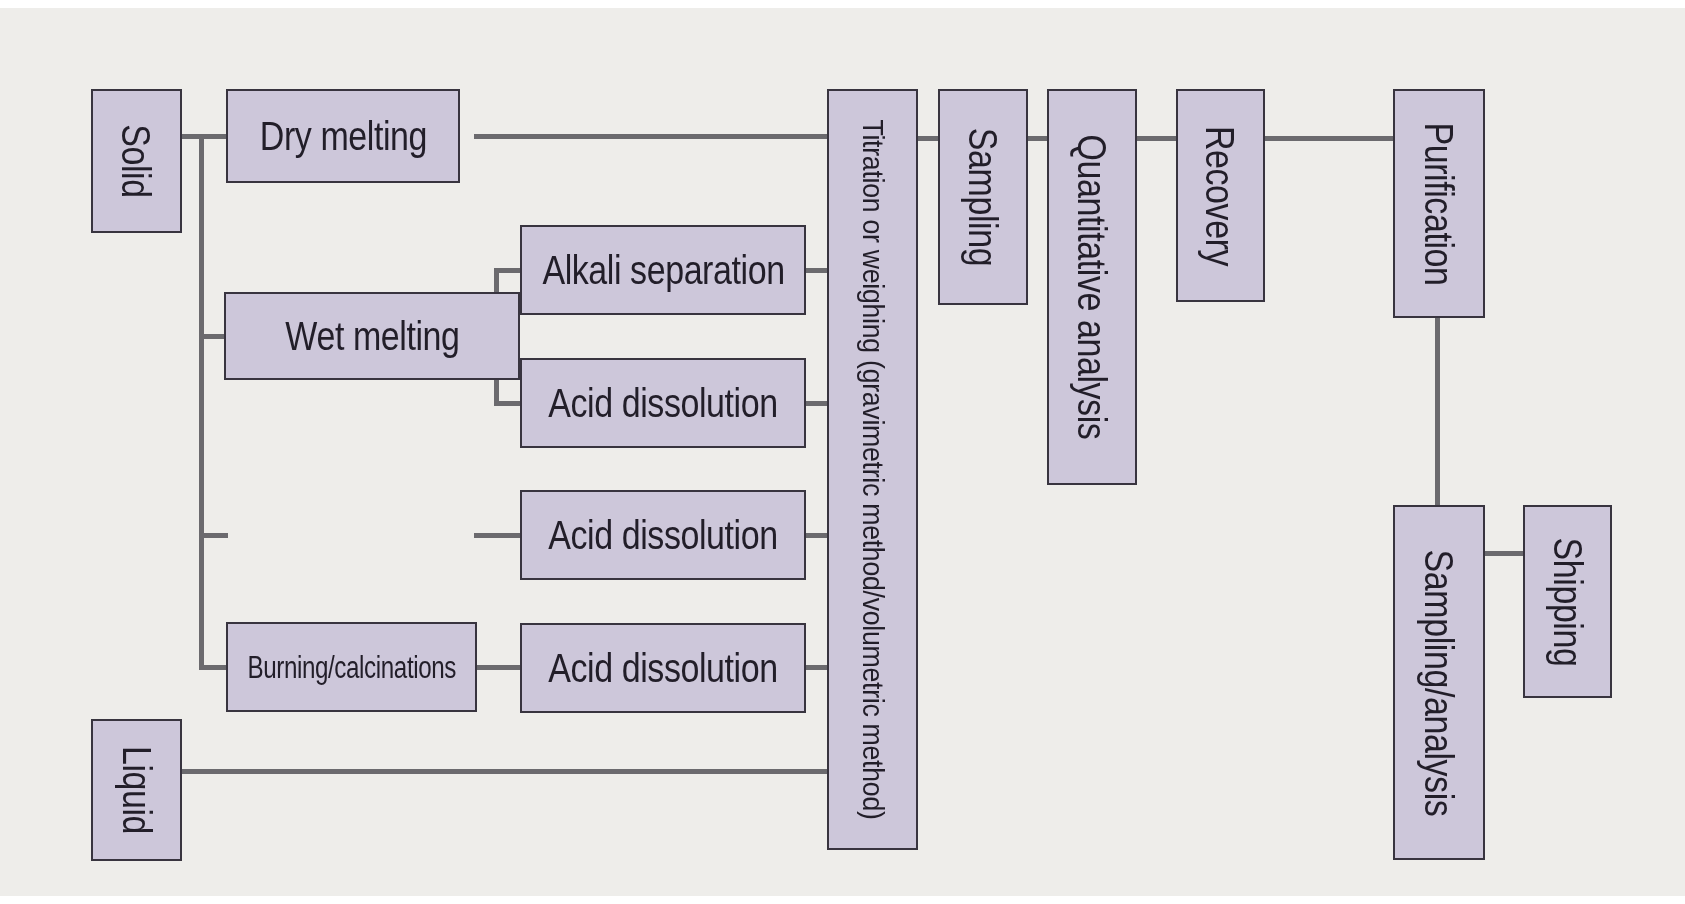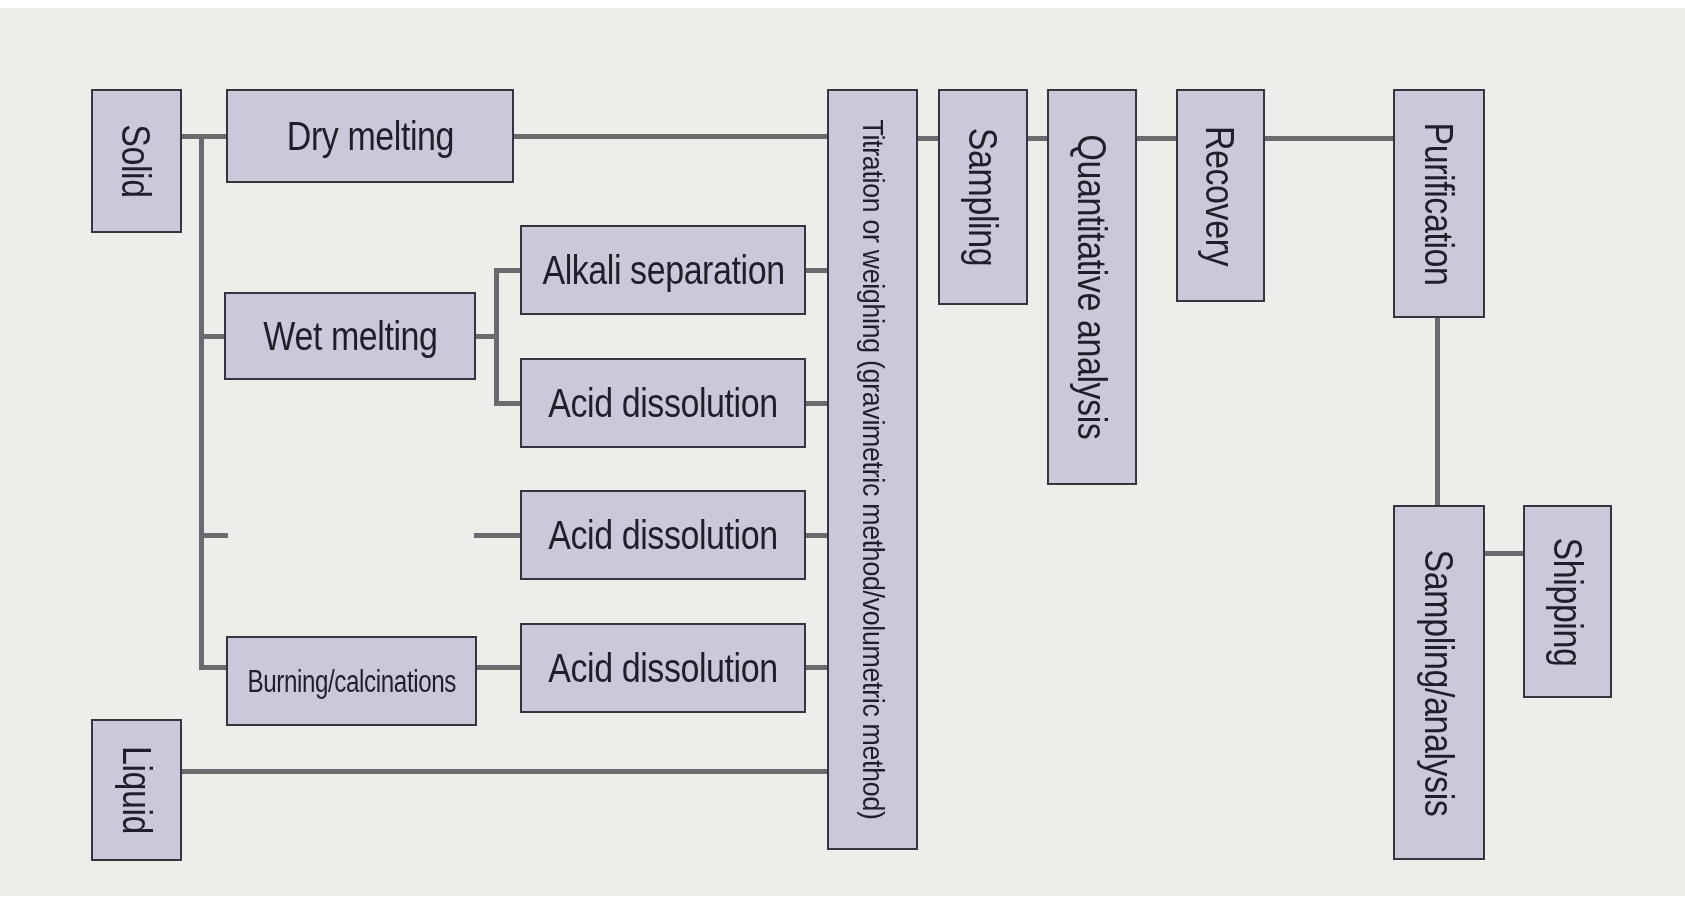--- a/index.html
+++ b/index.html
@@ -63,42 +63,42 @@
   <div class="cline" style="left:1026px;top:136px;width:23px;height:5px"></div>
   <div class="cline" style="left:1135px;top:136px;width:43px;height:5px"></div>
   <div class="cline" style="left:1263px;top:136px;width:132px;height:5px"></div>
   <div class="cline" style="left:1435px;top:316px;width:5px;height:191px"></div>
   <div class="cline" style="left:1483px;top:551px;width:42px;height:5px"></div>
 
   <div class="box v" style="left:91px;top:89px;width:91px;height:144px">
     <span class="label">Solid</span>
   </div>
 
-  <div class="box h" style="left:226px;top:89px;width:288px;height:94px">
+  <div class="box h" style="left:226px;top:89px;width:234px;height:94px">
     <span class="label">Dry melting</span>
   </div>
 
   <div class="box h" style="left:520px;top:225px;width:286px;height:90px">
     <span class="label">Alkali separation</span>
   </div>
 
-  <div class="box h" style="left:224px;top:292px;width:252px;height:88px">
+  <div class="box h" style="left:224px;top:292px;width:296px;height:88px">
     <span class="label">Wet melting</span>
   </div>
 
   <div class="box h" style="left:520px;top:358px;width:286px;height:90px">
     <span class="label">Acid dissolution</span>
   </div>
 
 
   <div class="box h" style="left:520px;top:490px;width:286px;height:90px">
     <span class="label">Acid dissolution</span>
   </div>
 
-  <div class="box h" style="left:226px;top:636px;width:251px;height:90px">
+  <div class="box h" style="left:226px;top:622px;width:251px;height:90px">
     <span class="label small">Burning/calcinations</span>
   </div>
 
   <div class="box h" style="left:520px;top:623px;width:286px;height:90px">
     <span class="label">Acid dissolution</span>
   </div>
 
   <div class="box v" style="left:91px;top:719px;width:91px;height:142px">
     <span class="label">Liquid</span>
   </div>

